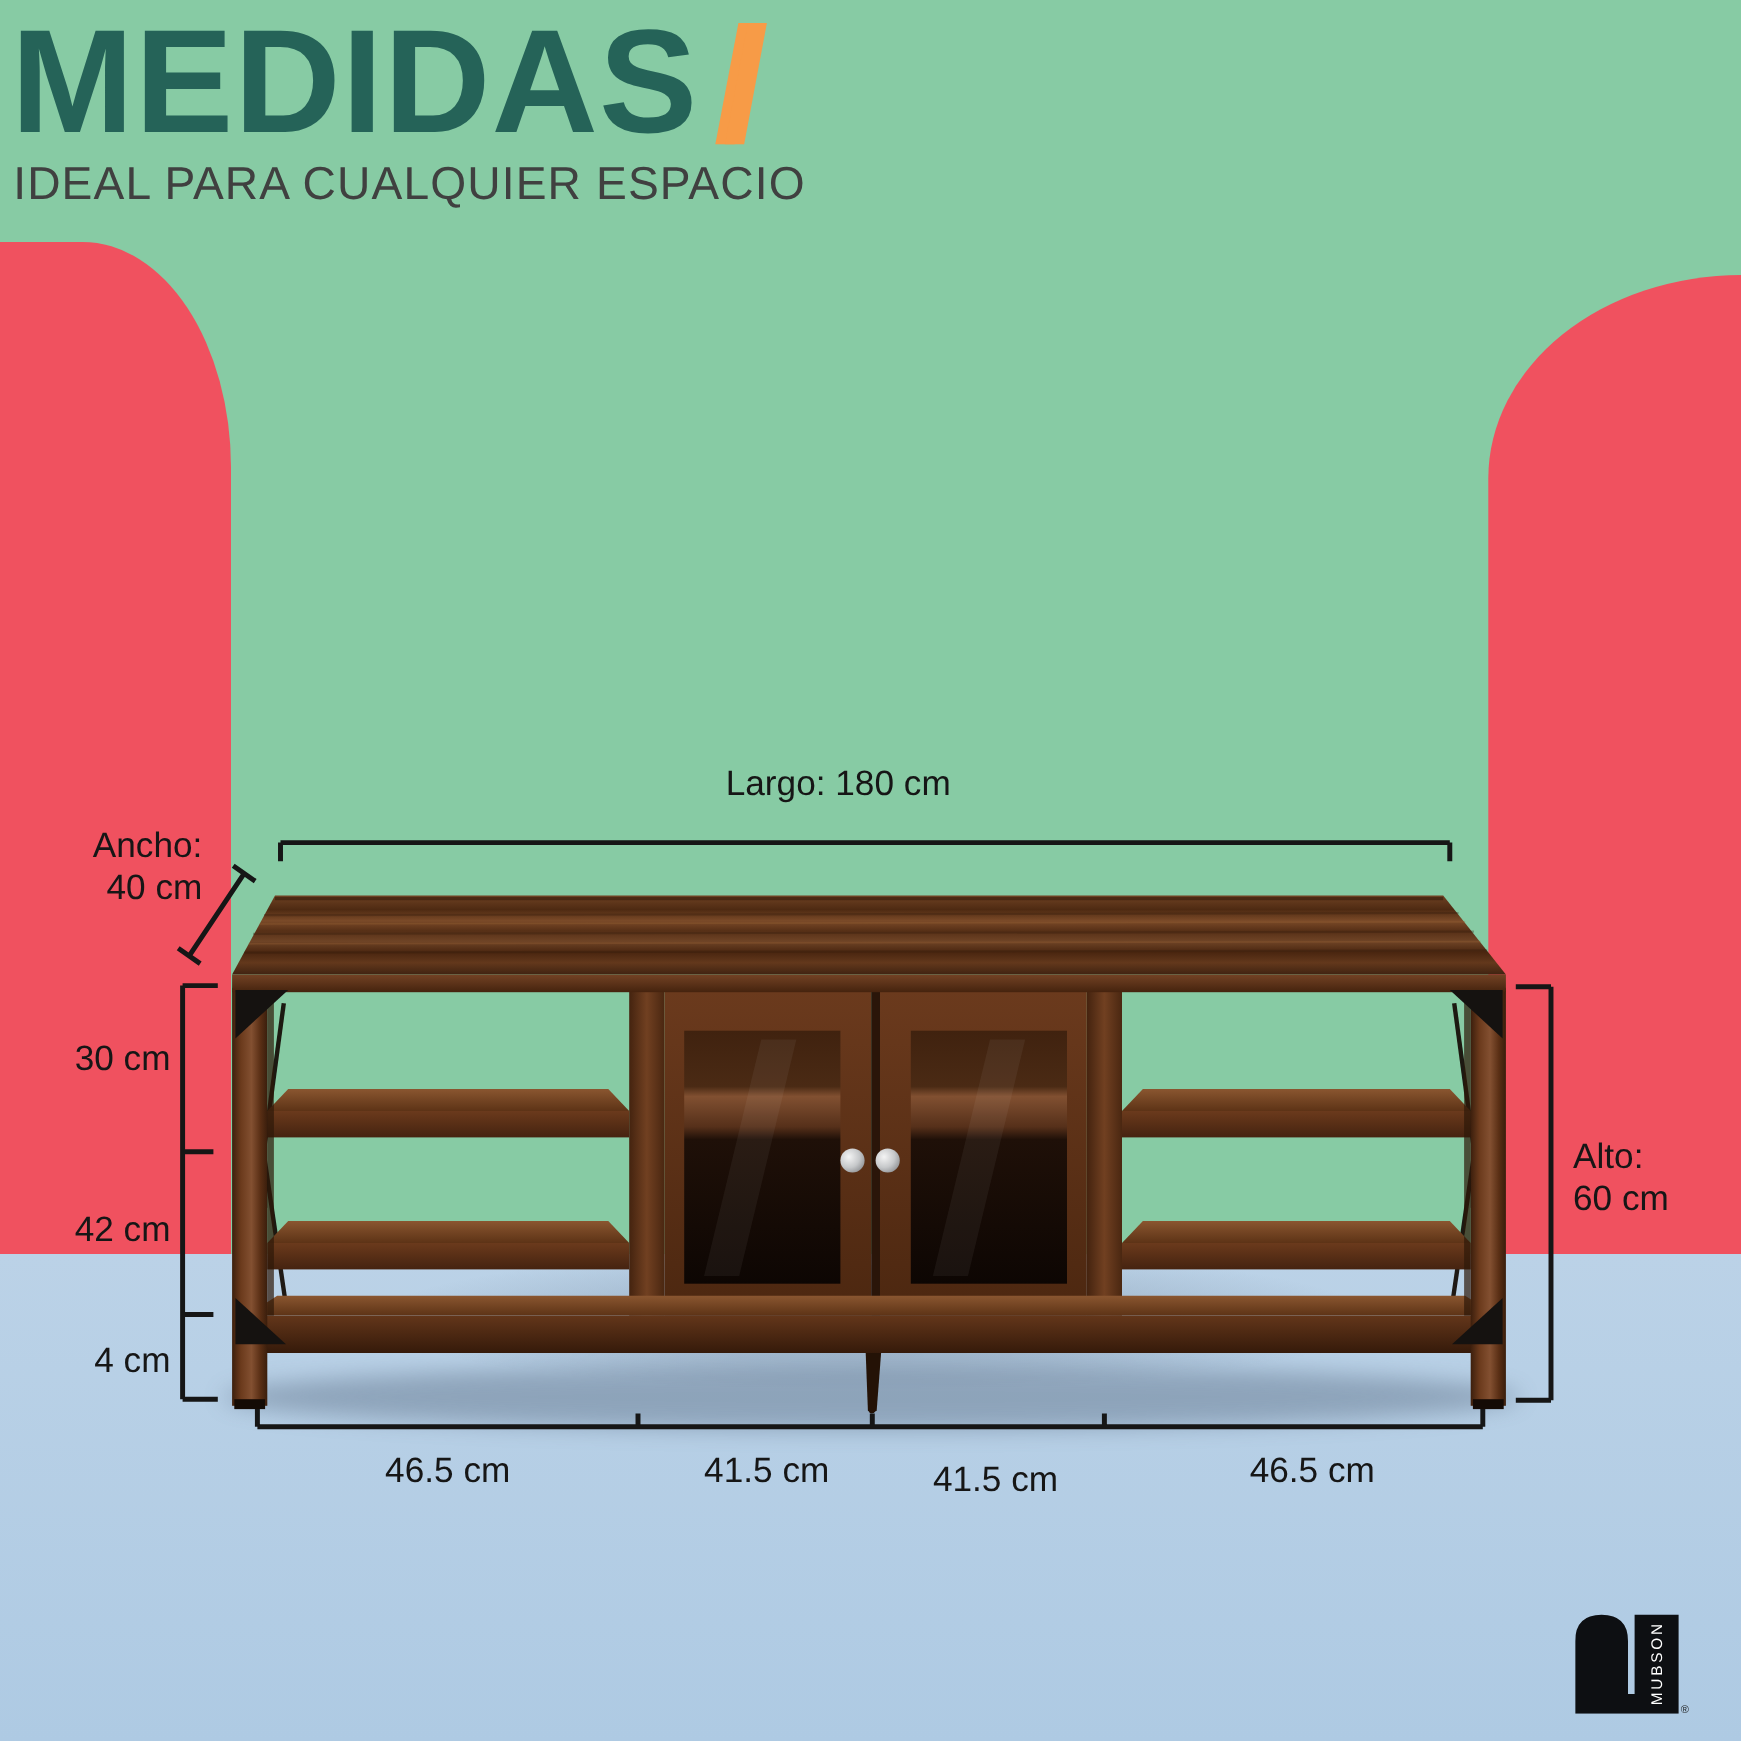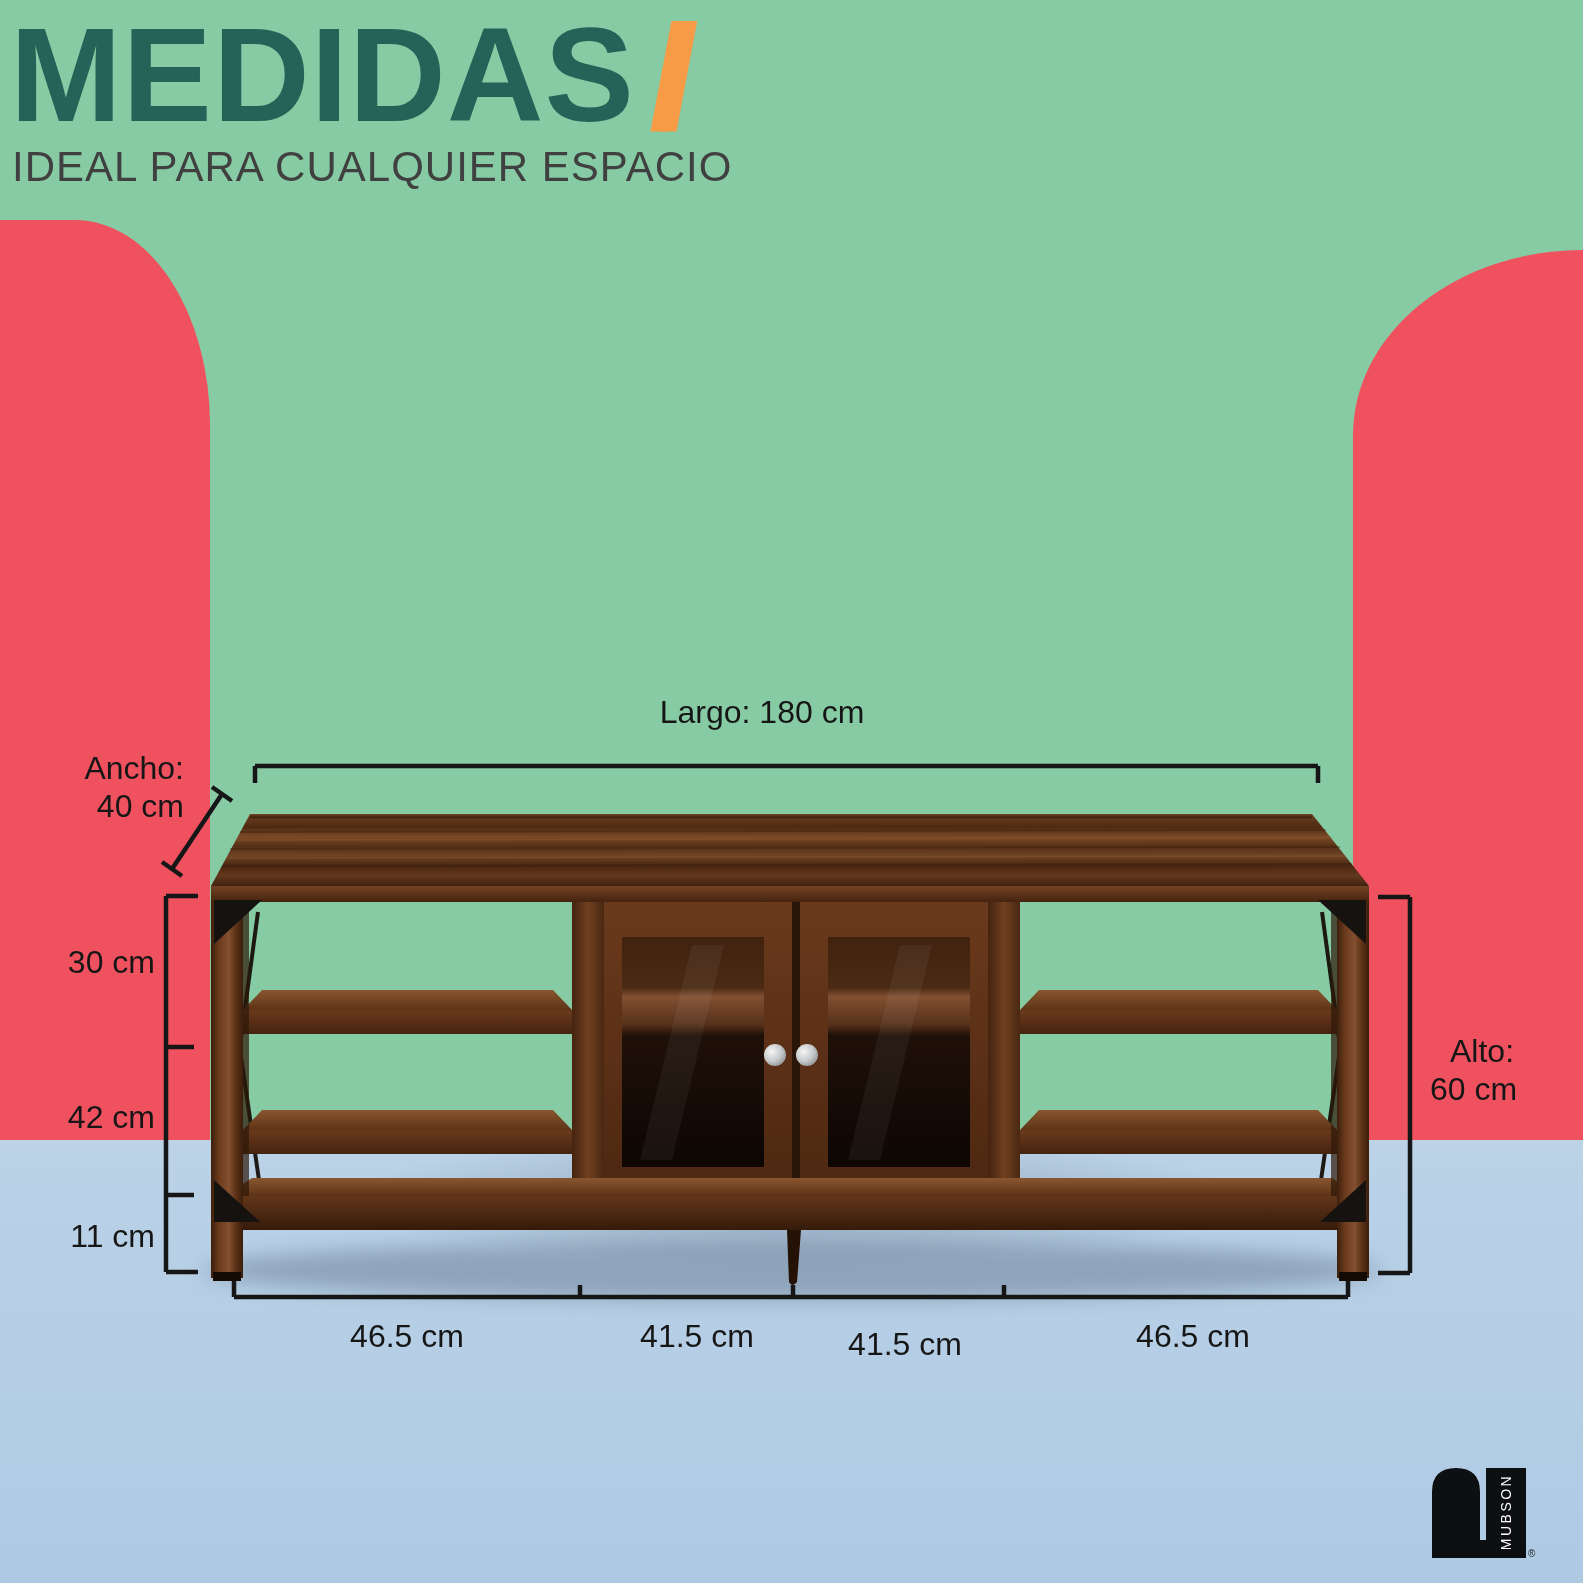--- a/index.html
+++ b/index.html
@@ -213,27 +213,27 @@
   </svg>
 
   <div class="dim-label ta-c" style="left:462px;top:694px;width:600px;">Largo: 180 cm</div>
 
   <div class="dim-label ta-r" style="left:18px;top:750px;width:166px;">
     <span style="display:block;">Ancho:</span>
     <span style="display:block;">40 cm</span>
   </div>
 
   <div class="dim-label" style="left:1430px;top:1033px;">
-    <span style="display:block;margin-left:20px;">Alto:</span>
+    <span style="display:block;">Alto:</span>
     <span style="display:block;">60 cm</span>
   </div>
 
   <div class="dim-label ta-r" style="left:5px;top:944px;width:150px;">30 cm</div>
   <div class="dim-label ta-r" style="left:5px;top:1099px;width:150px;">42 cm</div>
-  <div class="dim-label ta-r" style="left:5px;top:1218px;width:150px;">11 cm</div>
+  <div class="dim-label ta-r" style="left:5px;top:1218px;width:150px;">4 cm</div>
 
   <div class="dim-label ta-c" style="left:307px;top:1318px;width:200px;">46.5 cm</div>
   <div class="dim-label ta-c" style="left:597px;top:1318px;width:200px;">41.5 cm</div>
   <div class="dim-label ta-c" style="left:805px;top:1326px;width:200px;">41.5 cm</div>
   <div class="dim-label ta-c" style="left:1093px;top:1318px;width:200px;">46.5 cm</div>
 
   <svg class="overlay" style="left:1432px;top:1466px;" width="104" height="92" viewBox="0 0 104 92">
     <path fill="#0d0f12" d="M0,92 V26 Q0,2 24,2 Q48,2 48,26 V74 H54 V2 H94 V92 Z"></path>
     <text transform="rotate(-90 74 46)" x="74" y="51" text-anchor="middle" fill="#ffffff" font-size="14" letter-spacing="2.5">MUBSON</text>
     <text x="96" y="91" fill="#1c1c1c" font-size="10">®</text>

